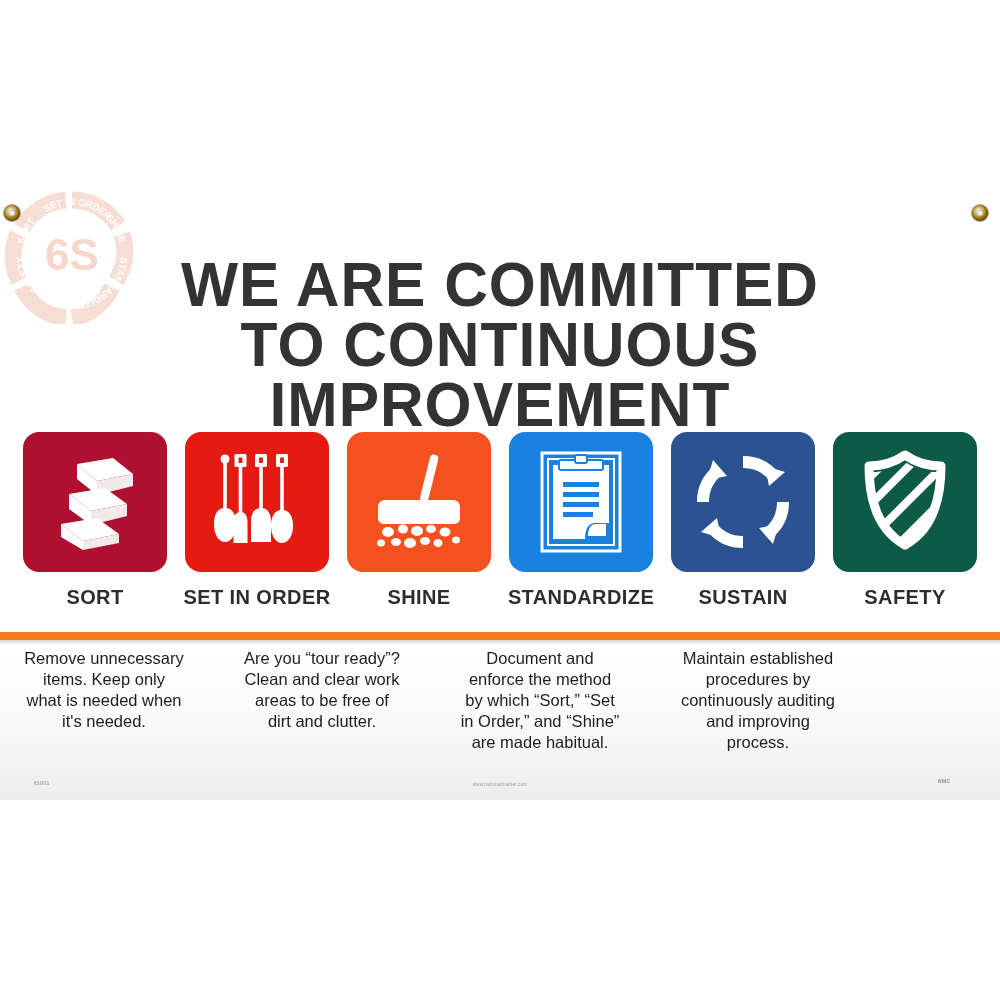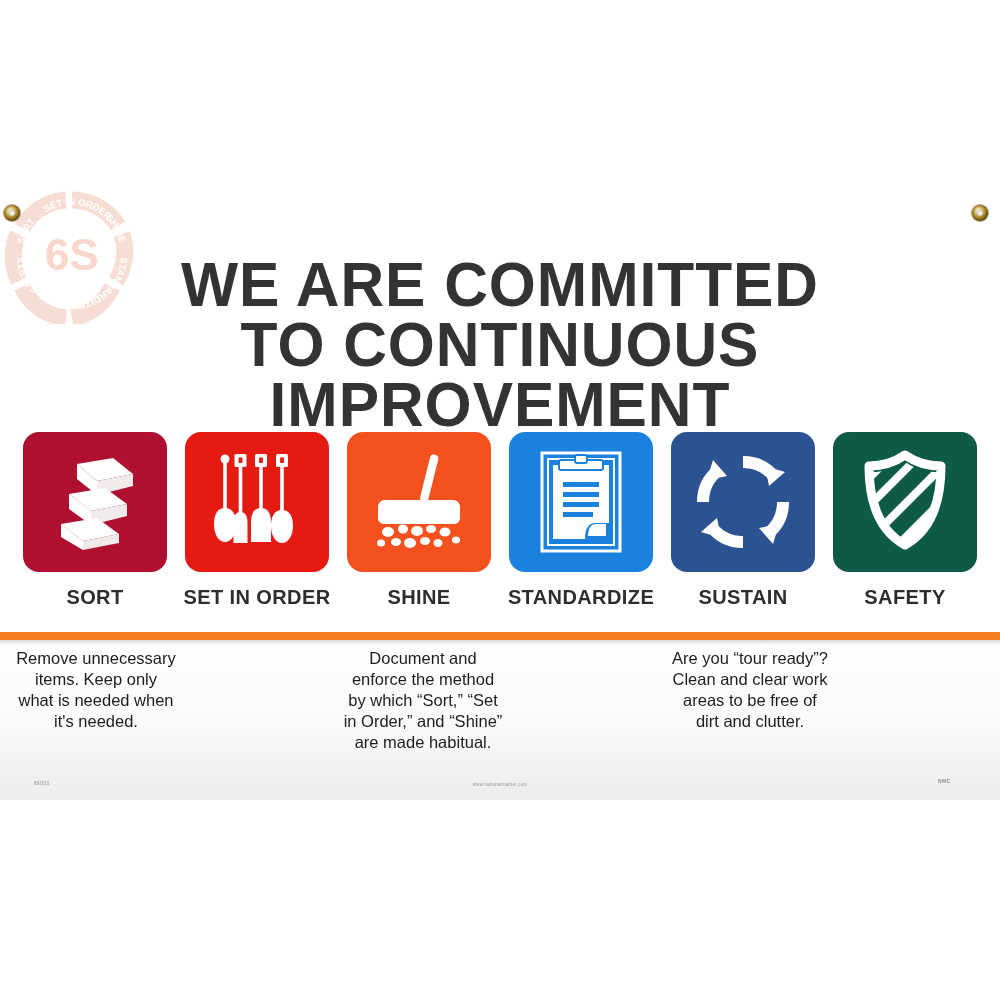--- a/index.html
+++ b/index.html
@@ -84,21 +84,21 @@
     position:absolute;left:0;top:470px;width:1000px;height:5px;
     background:linear-gradient(180deg, rgba(0,0,0,.16), rgba(0,0,0,0));
   }
 
   
   .desc-strip{
     position:absolute;left:0;top:470px;width:1000px;height:160px;
     background:linear-gradient(180deg,#ffffff 0%,#fbfbfb 45%,#ededed 100%);
   }
   .descs{
-    position:absolute;left:8px;top:478px;width:830px;
+    position:absolute;left:16px;top:478px;width:830px;
     display:flex;justify-content:space-between;
     padding:0 8px;box-sizing:border-box;
   }
   .desc{
     width:160px;text-align:center;
     font-size:16.5px;line-height:21px;color:#1d1d1f;
   }
 
   
   .footer-url{
@@ -311,22 +311,23 @@
       </div>
 
     </div>
 
     <div class="rule"></div>
     <div class="desc-strip"></div>
     <div class="rule-shadow"></div>
 
     <div class="descs">
       <div class="desc">Remove unnecessary items. Keep only what is needed when it's needed.</div>
+      <div class="desc">Are you “tour ready”? Clean and clear work areas to be free of dirt and clutter.</div>
       <div class="desc">Document and enforce the method by which “Sort,” “Set in Order,” and “Shine” are made habitual.</div>
-      <div class="desc">Are you “tour ready”? Clean and clear work areas to be free of dirt and clutter.</div>
+      <div class="desc">Maintain established procedures by continuously auditing and improving process.</div>
     </div>
 
     <div class="footer-sku">6S1011</div>
     <div class="footer-url">www.nationalmarker.com</div>
     <div class="footer-logo">NMC</div>
 
   </div>
 </div>
 
 </body></html>

